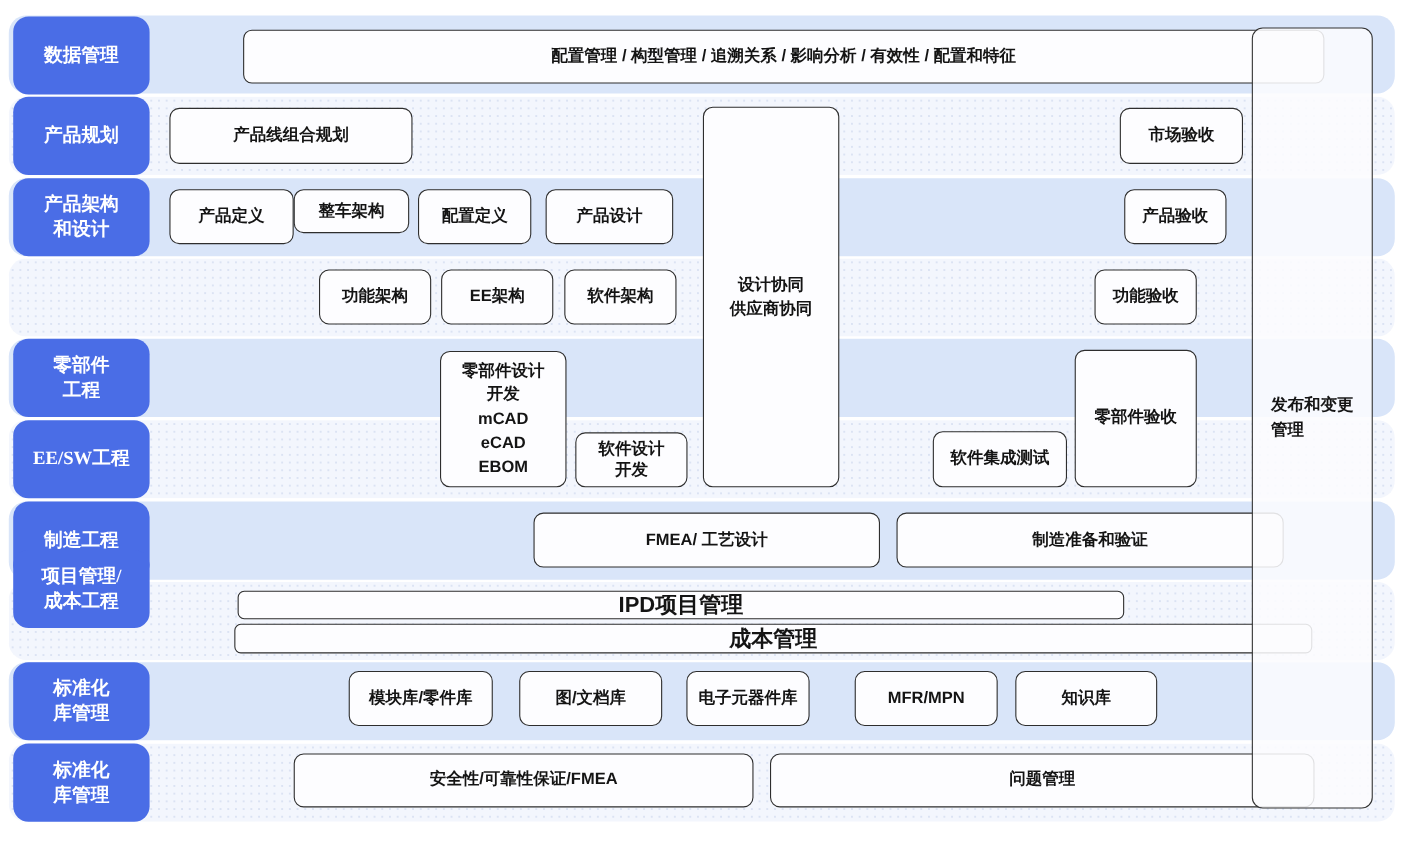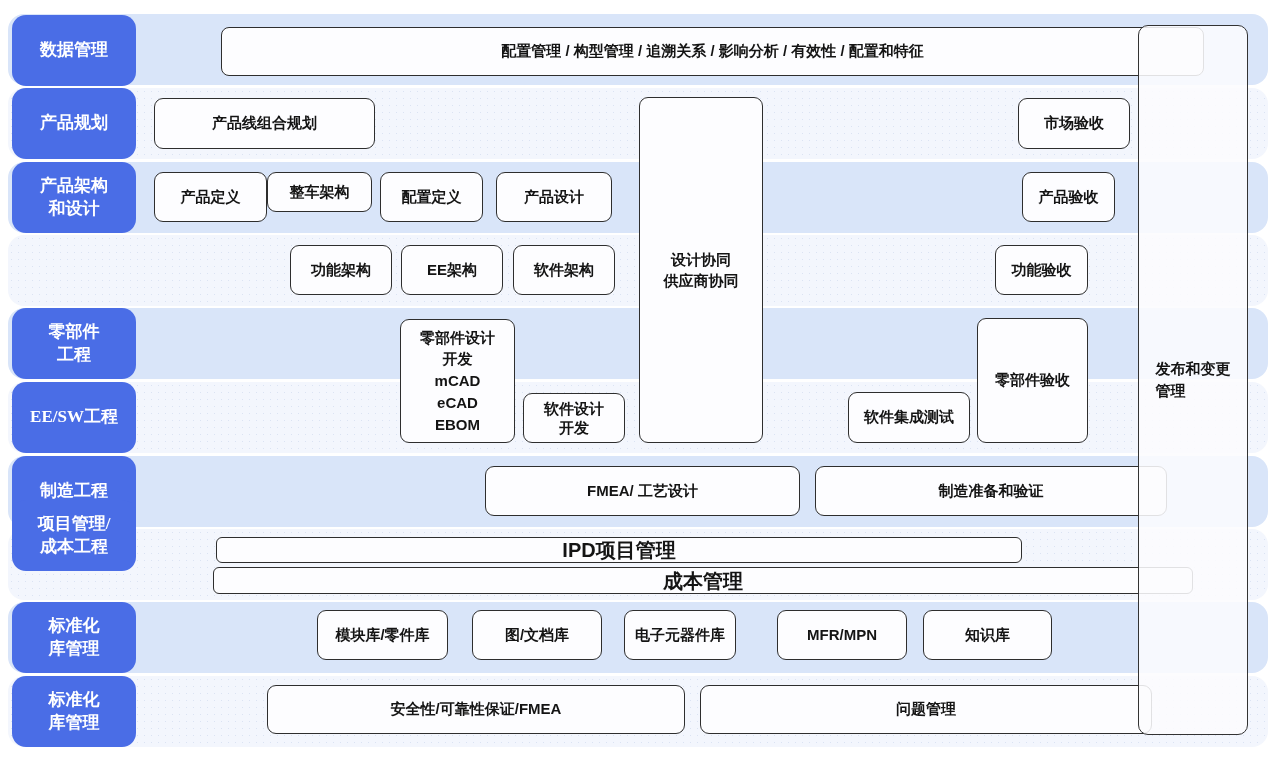--- a/index.html
+++ b/index.html
@@ -100,18 +100,18 @@
   <div class="box thin" style="left:216px;top:537px;width:806px;height:26px">IPD项目管理</div>
   <div class="box thin" style="left:213px;top:567px;width:980px;height:27px">成本管理</div>
 
   <div class="box" style="left:317px;top:610px;width:131px;height:50px">模块库/零件库</div>
   <div class="box" style="left:472px;top:610px;width:130px;height:50px">图/文档库</div>
   <div class="box" style="left:624px;top:610px;width:112px;height:50px">电子元器件库</div>
   <div class="box" style="left:777px;top:610px;width:130px;height:50px">MFR/MPN</div>
   <div class="box" style="left:923px;top:610px;width:129px;height:50px">知识库</div>
 
   <div class="box" style="left:267px;top:685px;width:418px;height:49px">安全性/可靠性保证/FMEA</div>
-  <div class="box" style="left:700px;top:685px;width:452px;height:49px">问题管理</div>
+  <div class="box" style="left:700px;top:685px;width:495px;height:49px">问题管理</div>
 
   <div class="bar" style="left:1138px;top:25px;width:110px;height:710px">发布和变更
 管理</div>
 
 </div>
 
 </body></html>

